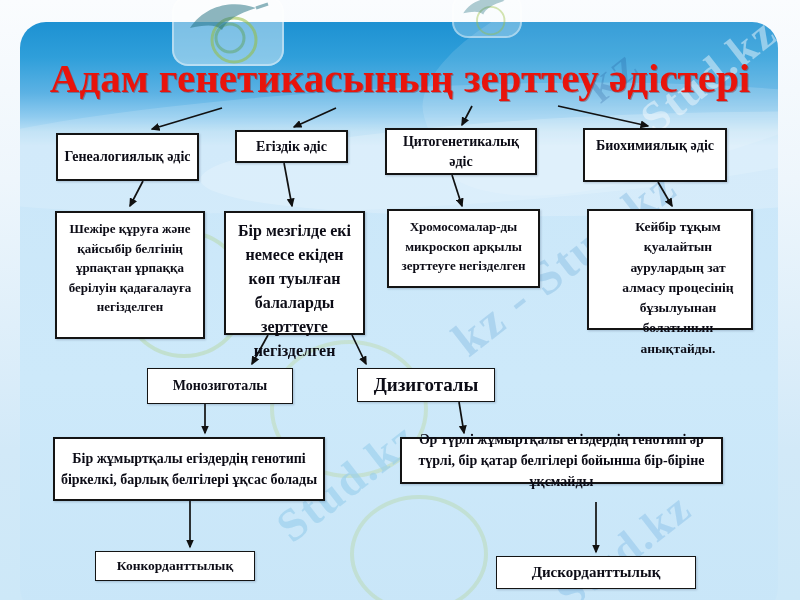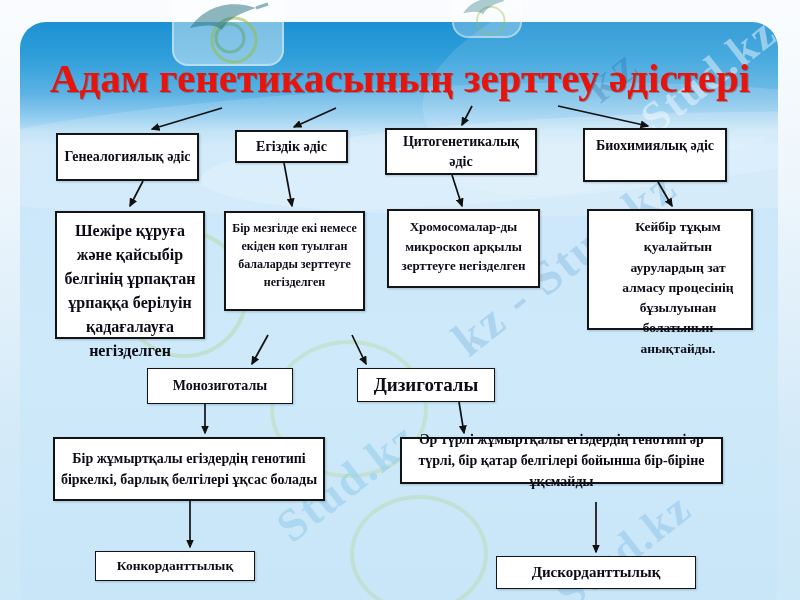--- a/index.html
+++ b/index.html
@@ -110,24 +110,24 @@
   <div class="box" style="left:385px;top:128px;width:152px;height:47px;font-size:14px;">
       <span>Цитогенетикалық әдіс</span>
     </div>
   <div class="box" style="left:235px;top:130px;width:113px;height:33px;font-size:14px;">
       <span>Егіздік әдіс</span>
     </div>
   <div class="box top" style="left:583px;top:128px;width:144px;height:54px;font-size:14px;">
       <span>Биохимиялық әдіс</span>
     </div>
 
-  <div class="box top" style="left:55px;top:211px;width:150px;height:128px;font-size:16px;line-height:1.5;">
+  <div class="box top" style="left:55px;top:211px;width:150px;height:128px;font-size:13px;line-height:1.5;">
       <span>Шежіре құруға және қайсыбір белгінің ұрпақтан ұрпаққа берілуін қадағалауға негізделген</span>
     </div>
-  <div class="box top" style="left:224px;top:211px;width:141px;height:100px;font-size:12px;line-height:1.5;">
+  <div class="box top" style="left:224px;top:211px;width:141px;height:124px;font-size:16px;line-height:1.5;">
       <span>Бір мезгілде екі немесе екіден көп туылған балаларды зерттеуге негізделген</span>
     </div>
   <div class="box top" style="left:387px;top:209px;width:153px;height:79px;font-size:13px;line-height:1.5;">
       <span>Хромосомалар-ды микроскоп арқылы зерттеуге негізделген</span>
     </div>
   <div class="box top" style="left:587px;top:209px;width:166px;height:121px;font-size:13.5px;line-height:1.5;padding-left:24px;padding-right:8px;">
       <span>Кейбір тұқым қуалайтын аурулардың зат алмасу процесінің бұзылуынан болатынын анықтайды.</span>
     </div>
 
   <div class="box thin" style="left:147px;top:368px;width:146px;height:36px;font-size:14px;">

